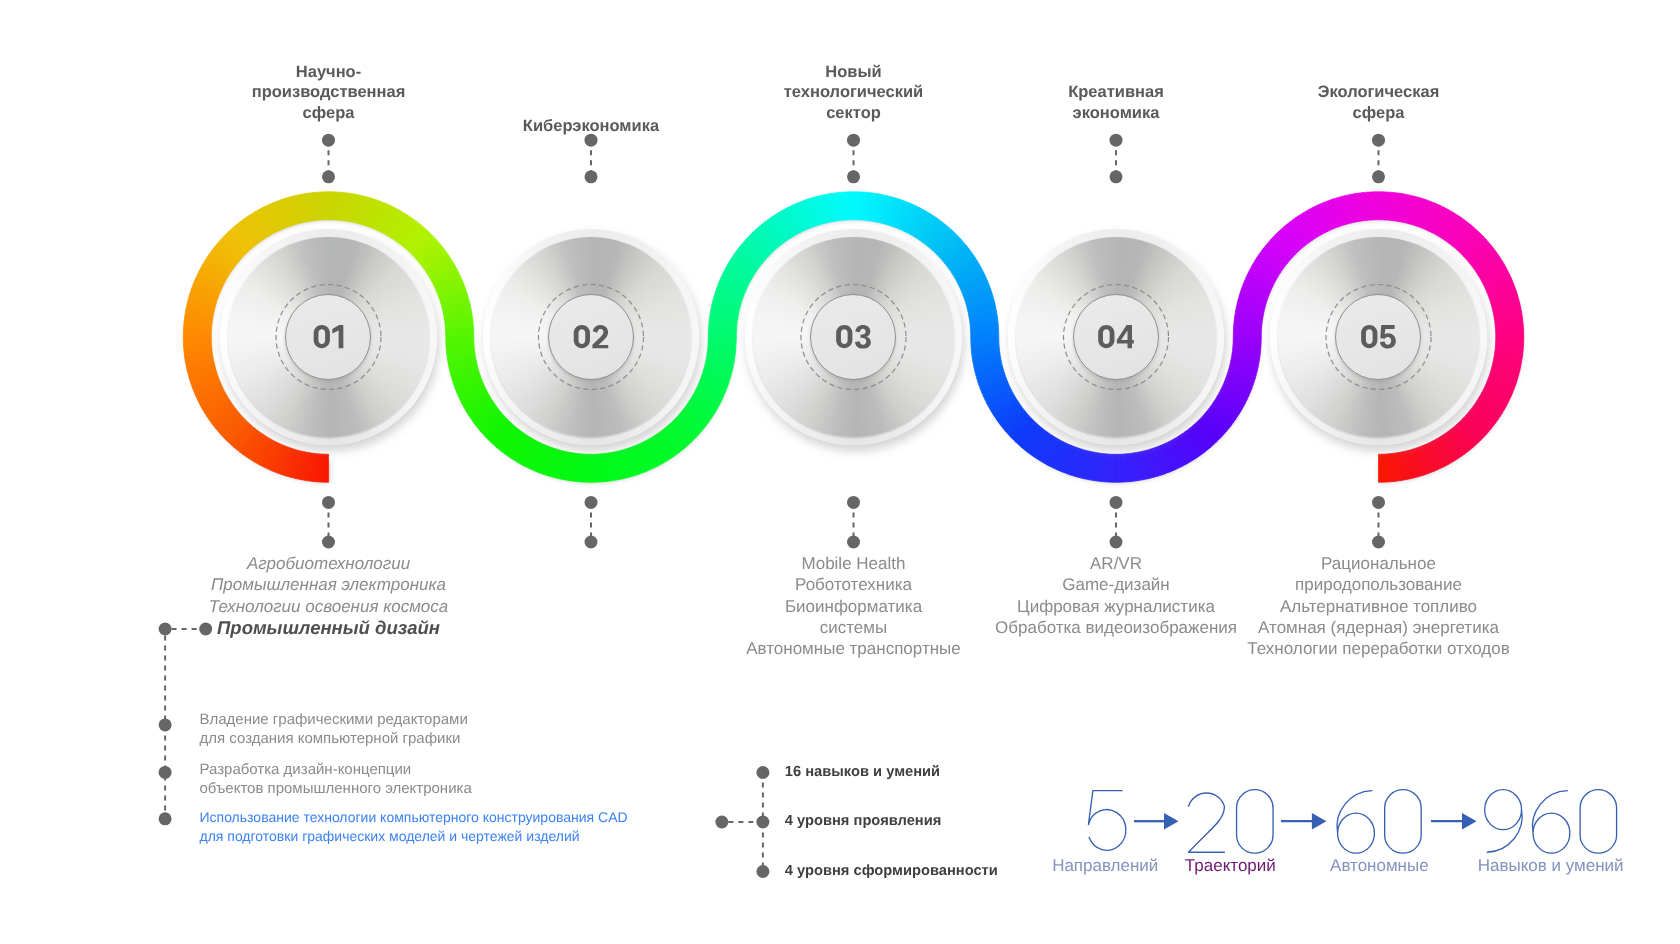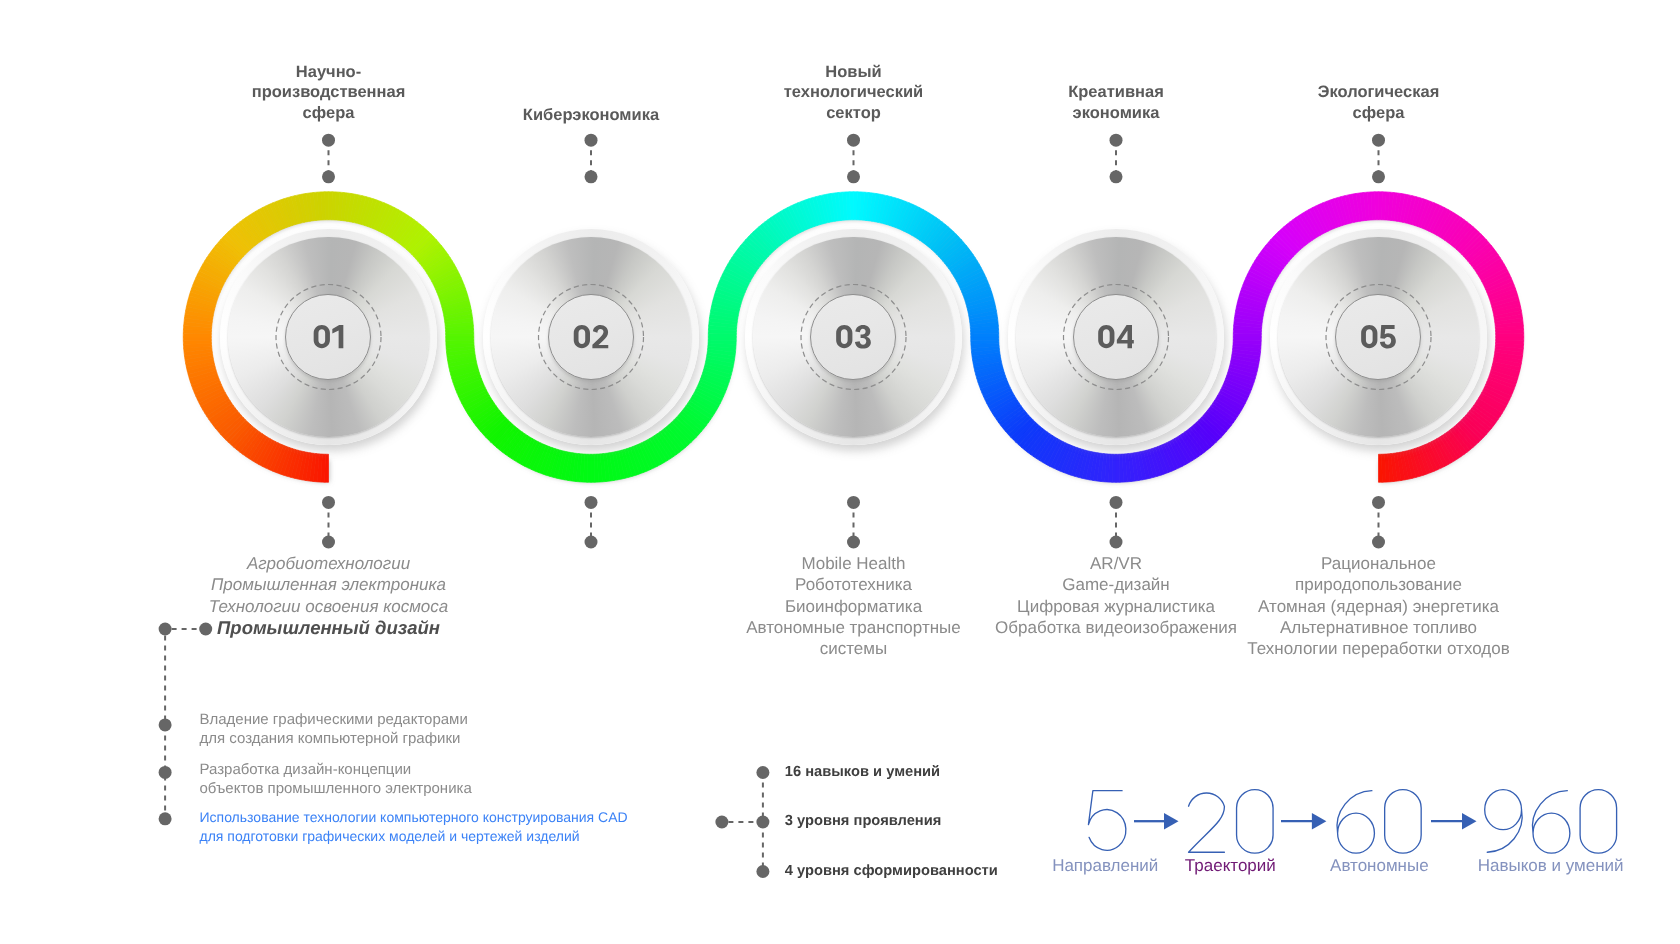--- a/index.html
+++ b/index.html
@@ -823,70 +823,70 @@
         <div>Научно-</div>
         <div>производственная</div>
         <div>сфера</div>
       </div>
       <div class="node-items" style="left: 68.5px; width: 520px; top: 553px; font-style: italic;">
         <div>Агробиотехнологии</div>
         <div>Промышленная электроника</div>
         <div>Технологии освоения космоса</div>
         <div class="hl">Промышленный дизайн</div>
       </div>
-      <div class="node-title" style="left: 391px; width: 400px; top: 105px;">
+      <div class="node-title" style="left: 391px; width: 400px; top: 116px;">
         <div>Киберэкономика</div>
       </div>
       <div class="node-title" style="left: 653.5px; width: 400px; top: 61.8px;">
         <div>Новый</div>
         <div>технологический</div>
         <div>сектор</div>
       </div>
       <div class="node-items" style="left: 593.5px; width: 520px; top: 553px;">
         <div>Mobile Health</div>
         <div>Робототехника</div>
         <div>Биоинформатика</div>
+        <div>системы</div>
         <div>Автономные транспортные</div>
-        <div>системы</div>
       </div>
       <div class="node-title" style="left: 916px; width: 400px; top: 82.2px;">
         <div>Креативная</div>
         <div>экономика</div>
       </div>
       <div class="node-items" style="left: 856px; width: 520px; top: 553px;">
         <div>AR/VR</div>
         <div>Game-дизайн</div>
         <div>Цифровая журналистика</div>
         <div>Обработка видеоизображения</div>
       </div>
       <div class="node-title" style="left: 1178.5px; width: 400px; top: 82.2px;">
         <div>Экологическая</div>
         <div>сфера</div>
       </div>
       <div class="node-items" style="left: 1118.5px; width: 520px; top: 553px;">
         <div>Рациональное</div>
         <div>природопользование</div>
+        <div>Альтернативное топливо</div>
         <div>Атомная (ядерная) энергетика</div>
-        <div>Альтернативное топливо</div>
         <div>Технологии переработки отходов</div>
       </div>
       <div class="skill-txt" style="left: 199.5px; top: 709.5px;">
         <div>Владение графическими редакторами</div>
         <div>для создания компьютерной графики</div>
       </div>
       <div class="skill-txt" style="left: 199.5px; top: 759.5px;">
         <div>Разработка дизайн-концепции</div>
         <div>объектов промышленного электроника</div>
       </div>
       <div class="skill-txt bold" style="left: 199.5px; top: 807.5px;">
         <div>Использование технологии компьютерного конструирования CAD</div>
         <div>для подготовки графических моделей и чертежей изделий</div>
       </div>
       <div class="level-txt" style="left: 784.8px; top: 763.5px;">16 навыков и умений</div>
-      <div class="level-txt" style="left: 784.8px; top: 813px;">3 уровня проявления</div>
+      <div class="level-txt" style="left: 784.8px; top: 813px;">4 уровня проявления</div>
       <div class="level-txt" style="left: 784.8px; top: 862.5px;">4 уровня сформированности</div>
       <div class="sum-lab" style="position: absolute; left: 987.8px; width: 234.925px; text-align: center; top: 857px; color: rgb(132, 146, 190);">Направлений</div>
       <div class="sum-lab" style="position: absolute; left: 1087.6px; width: 285.478px; text-align: center; top: 857px; color: #701a75;">Траекторий</div>
       <div class="sum-lab" style="position: absolute; left: 1237.6px; width: 283.572px; text-align: center; top: 857px; color: rgb(132, 146, 190);">Автономные</div>
       <div class="sum-lab" style="position: absolute; left: 1384.7px; width: 331.902px; text-align: center; top: 857px; color: rgb(132, 146, 190);">Навыков и умений</div>
     </div>
   <svg class="layer" id="svgtop" viewBox="0 0 1680 944">
     <g id="g-discs">
         <g fill="#5c5c5c">
           <path d="M22.5 0 C34.9 0 45 9.8 45 21.8 L45 42.2 C45 54.2 34.9 64 22.5 64 C10.1 64 0 54.2 0 42.2 L0 21.8 C0 9.8 10.1 0 22.5 0 Z M22.5 11.5 C17.2 11.5 13.2 16 13.2 22.2 L13.2 41.8 C13.2 48 17.2 52.5 22.5 52.5 C27.8 52.5 31.8 48 31.8 41.8 L31.8 22.2 C31.8 16 27.8 11.5 22.5 11.5 Z" transform="translate(313.67,325.1) scale(0.361)"></path>

